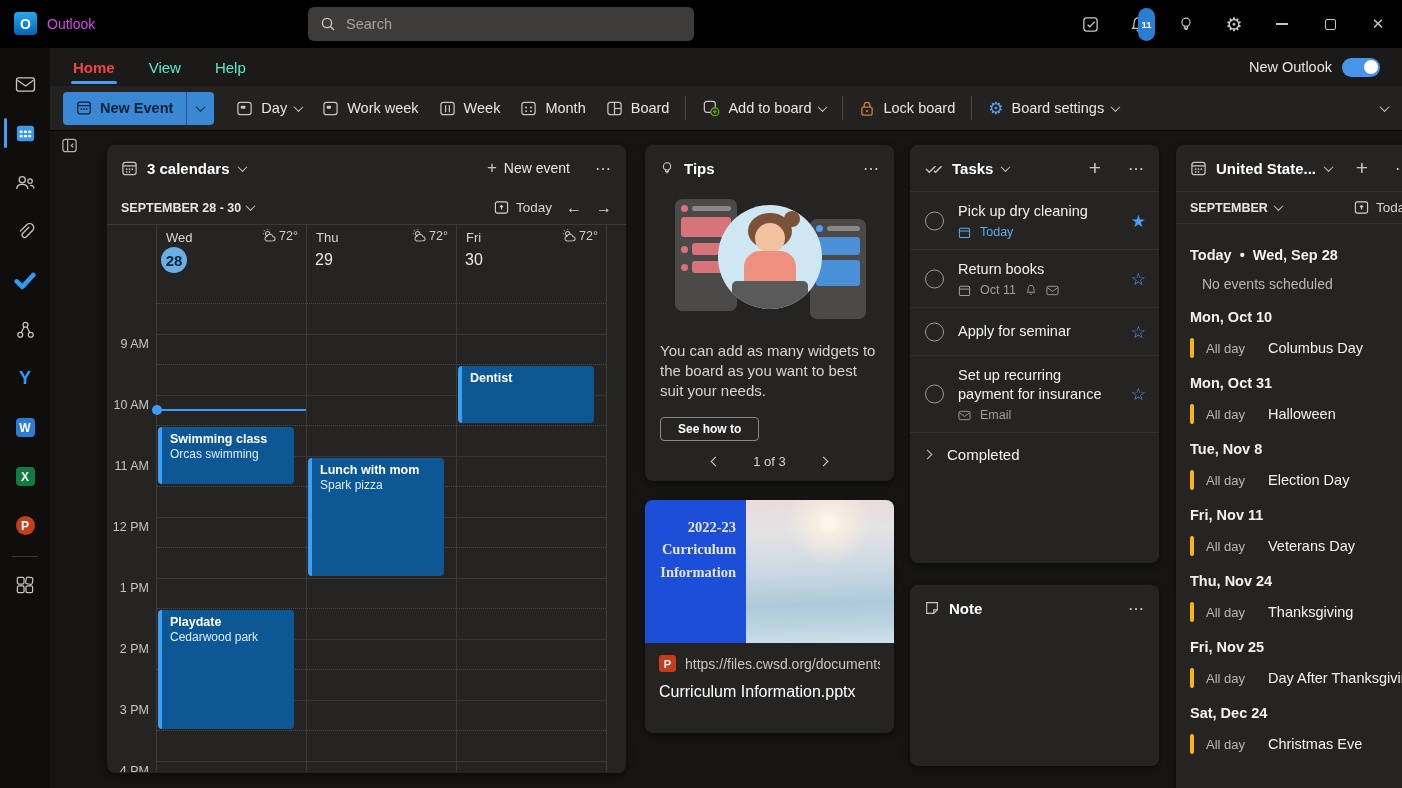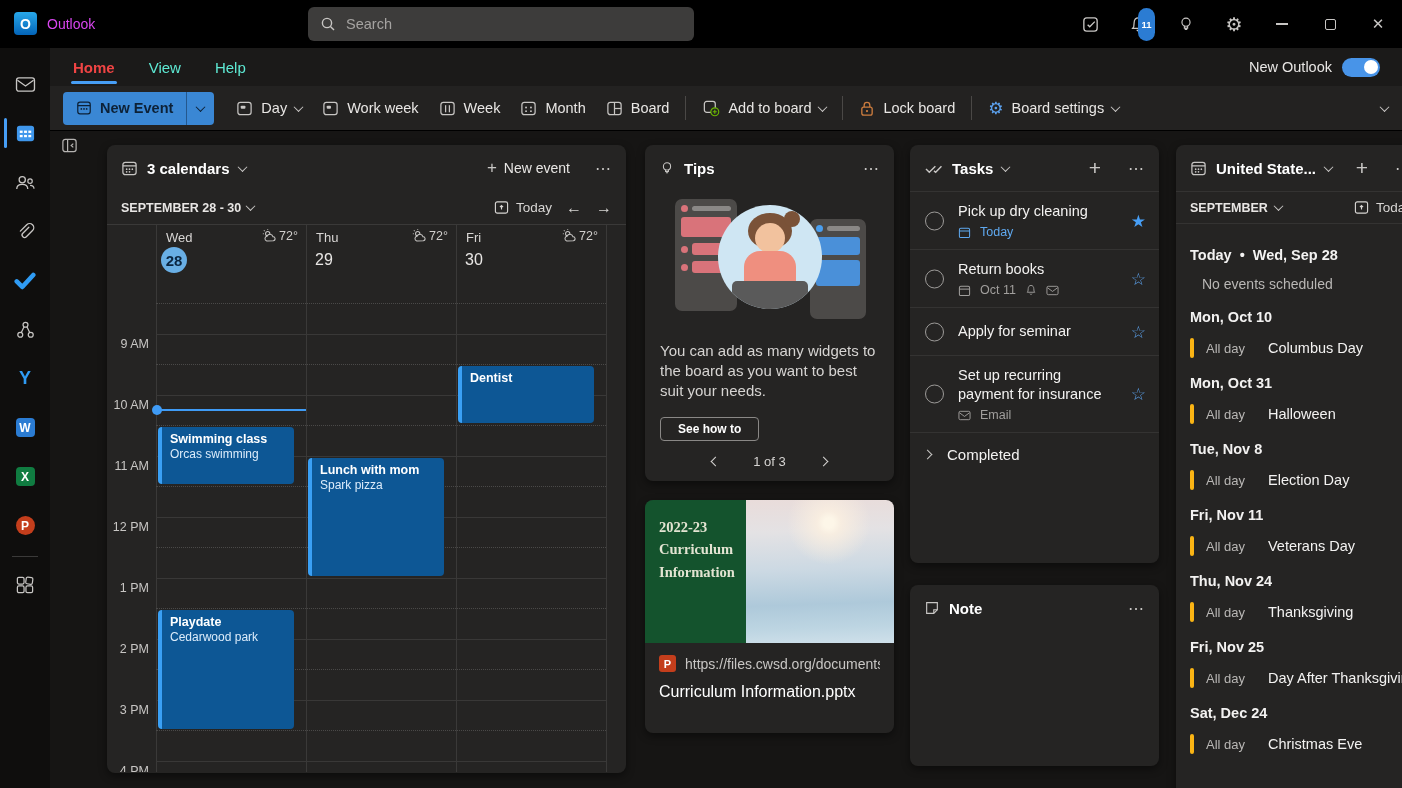--- a/index.html
+++ b/index.html
@@ -91,21 +91,21 @@
   .ill-bar { height:5px; border-radius:3px; background:#8a8886; flex:1; }
   .ill-block { border-radius:3px; margin:5px 6px 0; }
   .ill-circle { position:absolute; left:50%; top:12px; transform:translateX(-50%); width:104px; height:104px; border-radius:50%; background:#cfe6f3; overflow:hidden; }
   .tips-body { padding:16px 15px 0; font-size:15px; line-height:20px; color:#d6d4d2; }
   .tips-btn { margin:16px 15px 0; display:inline-block; border:1px solid #8a8886; border-radius:4px; padding:4px 17px; font-size:12px; font-weight:600; color:#fff; }
   .pager { position:absolute; bottom:12px; left:0; right:0; display:flex; justify-content:center; align-items:center; gap:34px; color:#d6d4d2; font-size:13px; }
 
   
   .w-file { left:595px; top:369px; width:249px; height:233px; overflow:hidden; }
   .thumb { position:relative; height:143px; display:flex; }
-  .thumb-left { width:101px; background:#14532d; padding:16px 10px 0 14px; font-family:"Liberation Serif",serif; font-weight:bold; font-size:14.5px; line-height:1.55; color:#e3e4d2; }
+  .thumb-left { width:101px; background:#1d4ed8; padding:16px 10px 0 14px; font-family:"Liberation Serif",serif; font-weight:bold; font-size:14.5px; line-height:1.55; color:#e3e4d2;text-align:right; }
   .thumb-right { flex:1; background: radial-gradient(circle at 56% 16%, #fdf6e8 0 5px, rgba(252,240,224,.8) 12px, rgba(250,238,226,0) 42px), linear-gradient(178deg,#e9dcda 0%, #e4e2e4 22%, #ccd9e3 48%, #aec9da 72%, #bdd5e2 88%, #cfe0ea 100%); }
   .file-info { padding:12px 14px 0; }
   .file-link { display:flex; align-items:center; gap:9px; font-size:14px; color:#c8c6c4; white-space:nowrap; overflow:hidden; }
   .ppt-ic { width:17px; height:17px; border-radius:3px; background:#c43e1c; color:#fff; font-size:11px; font-weight:bold; display:grid; place-items:center; flex:0 0 auto; }
   .file-name { margin-top:11px; font-size:16px; color:#fff; }
 
   
   .w-tasks { left:860px; top:14px; width:249px; height:418px; overflow:hidden; }
   .task { position:relative; padding:10px 40px 10px 48px; border-top:1px solid #343332; min-height:46px; }
   .task:first-of-type { border-top:0; }

